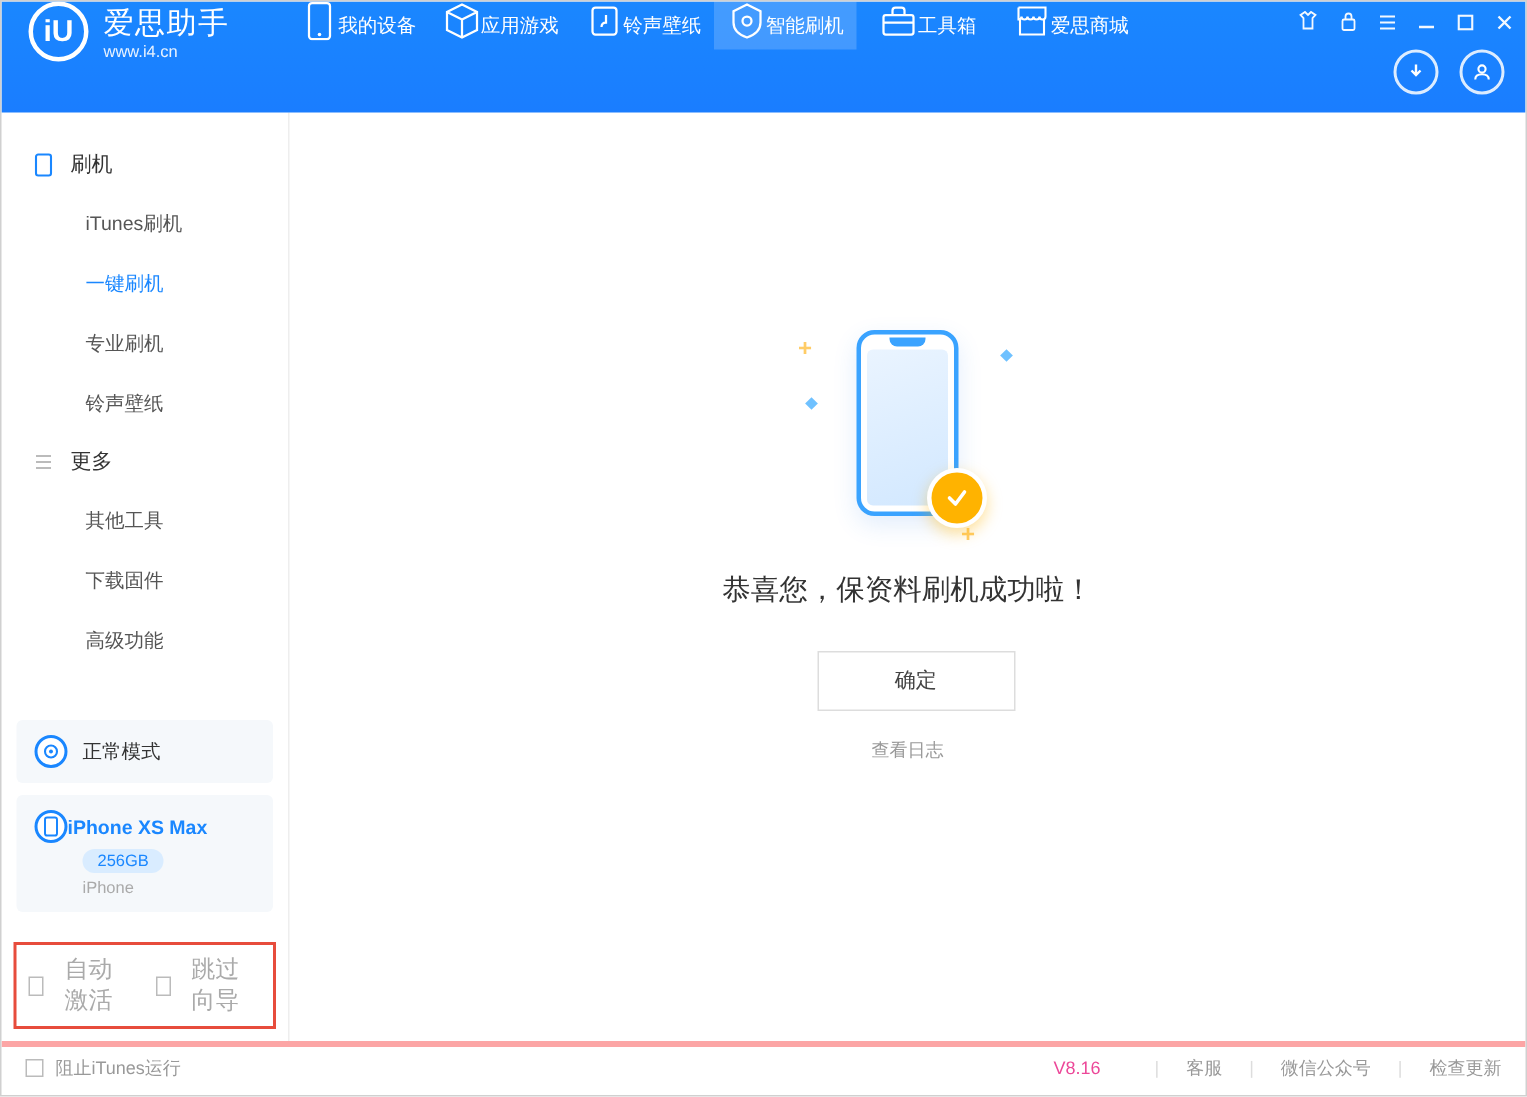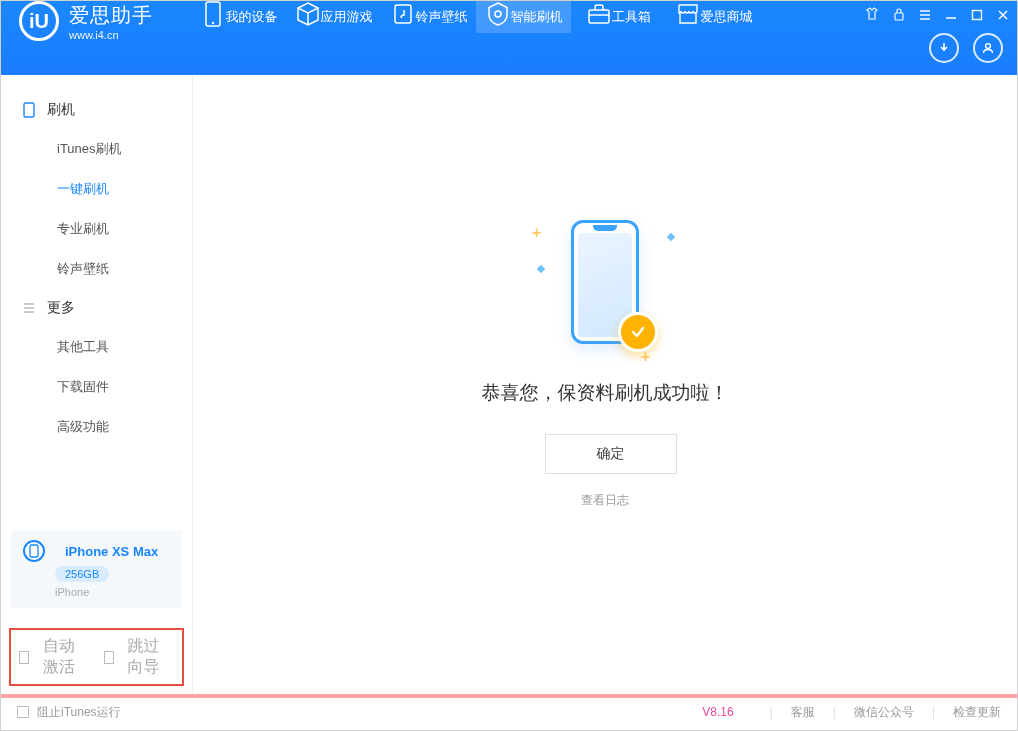--- a/index.html
+++ b/index.html
@@ -64,21 +64,21 @@
 .side-bottom { padding: 10px; }
 .card {
   background: #f5f8fb; border-radius: 4px; padding: 10px 12px; margin-bottom: 8px;
   display:flex; align-items:center; gap:10px; font-size:13px; color:#333;
 }
 .card .cicon {
   width:22px; height:22px; border-radius:50%; background:#fff; border:2px solid #1a87ff;
   display:flex; align-items:center; justify-content:center; color:#1a87ff; font-size:11px;
 }
 .device-card { flex-direction: column; align-items: flex-start; gap:4px; }
-.device-card .top { display:flex; align-items:center; gap:20px; font-weight:bold; color:#1a87ff; }
+.device-card .top { display:flex; align-items:center; gap:0; font-weight:bold; color:#1a87ff; }
 .storage-pill {
   background:#d9ecff; color:#1a87ff; font-size:11px; padding:2px 10px; border-radius:10px; margin-left:32px;
 }
 .device-type { font-size:11px; color:#aaa; margin-left:32px; }
 
 .checkbox-row {
   border: 2px solid #e74c3c; padding: 6px 8px; margin: 2px 8px 8px 8px;
   display:flex; gap:14px; align-items:center; font-size:16px; color:#aaa;
 }
 .cb { width:13px; height:13px; border:1px solid #bbb; display:inline-block; }
@@ -268,20 +268,29 @@
             </svg>
         </span>
         <span>更多</span>
       </div>
       <div class="side-item">其他工具</div>
       <div class="side-item">下载固件</div>
       <div class="side-item">高级功能</div>
     </div>
 
     <div class="side-bottom">
+      <div class="card">
+        <span class="cicon">
+          <svg width="12" height="12" viewBox="0 0 12 12">
+              <circle cx="6" cy="6" r="4" fill="none" stroke="#1a87ff" stroke-width="1.4"></circle>
+              <circle cx="6" cy="6" r="1.3" fill="#1a87ff"></circle>
+            </svg>
+        </span>
+        <span>正常模式</span>
+      </div>
       <div class="card device-card">
         <div class="top">
           <span class="cicon">
             <svg width="10" height="14" viewBox="0 0 10 14">
                 <rect x="1" y="1" width="8" height="12" rx="1.4" fill="none" stroke="#1a87ff" stroke-width="1.3"></rect>
               </svg>
           </span>
           <span>iPhone XS Max</span>
         </div>
         <span class="storage-pill">256GB</span>

